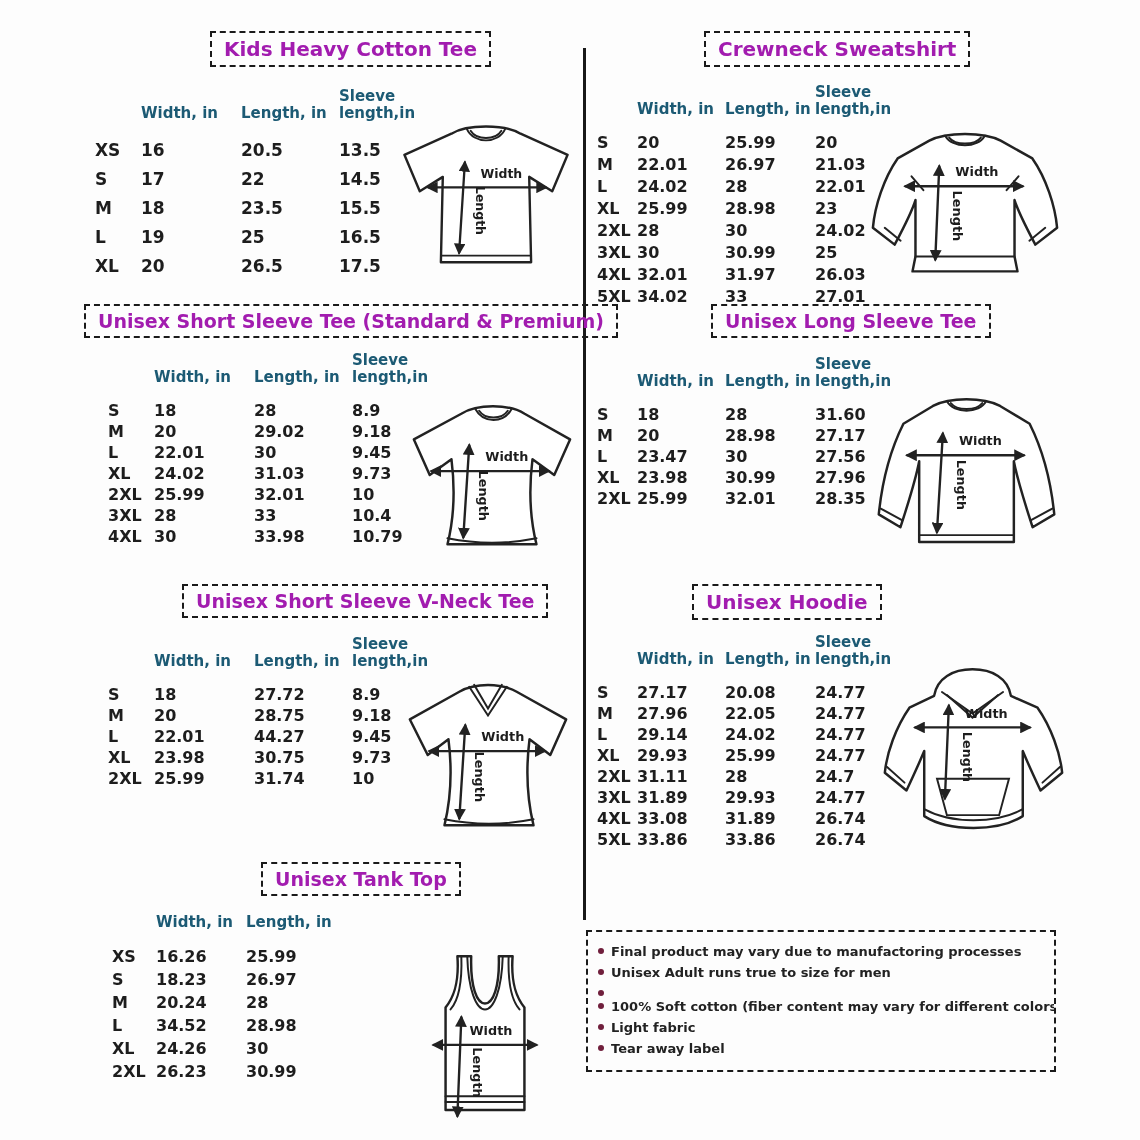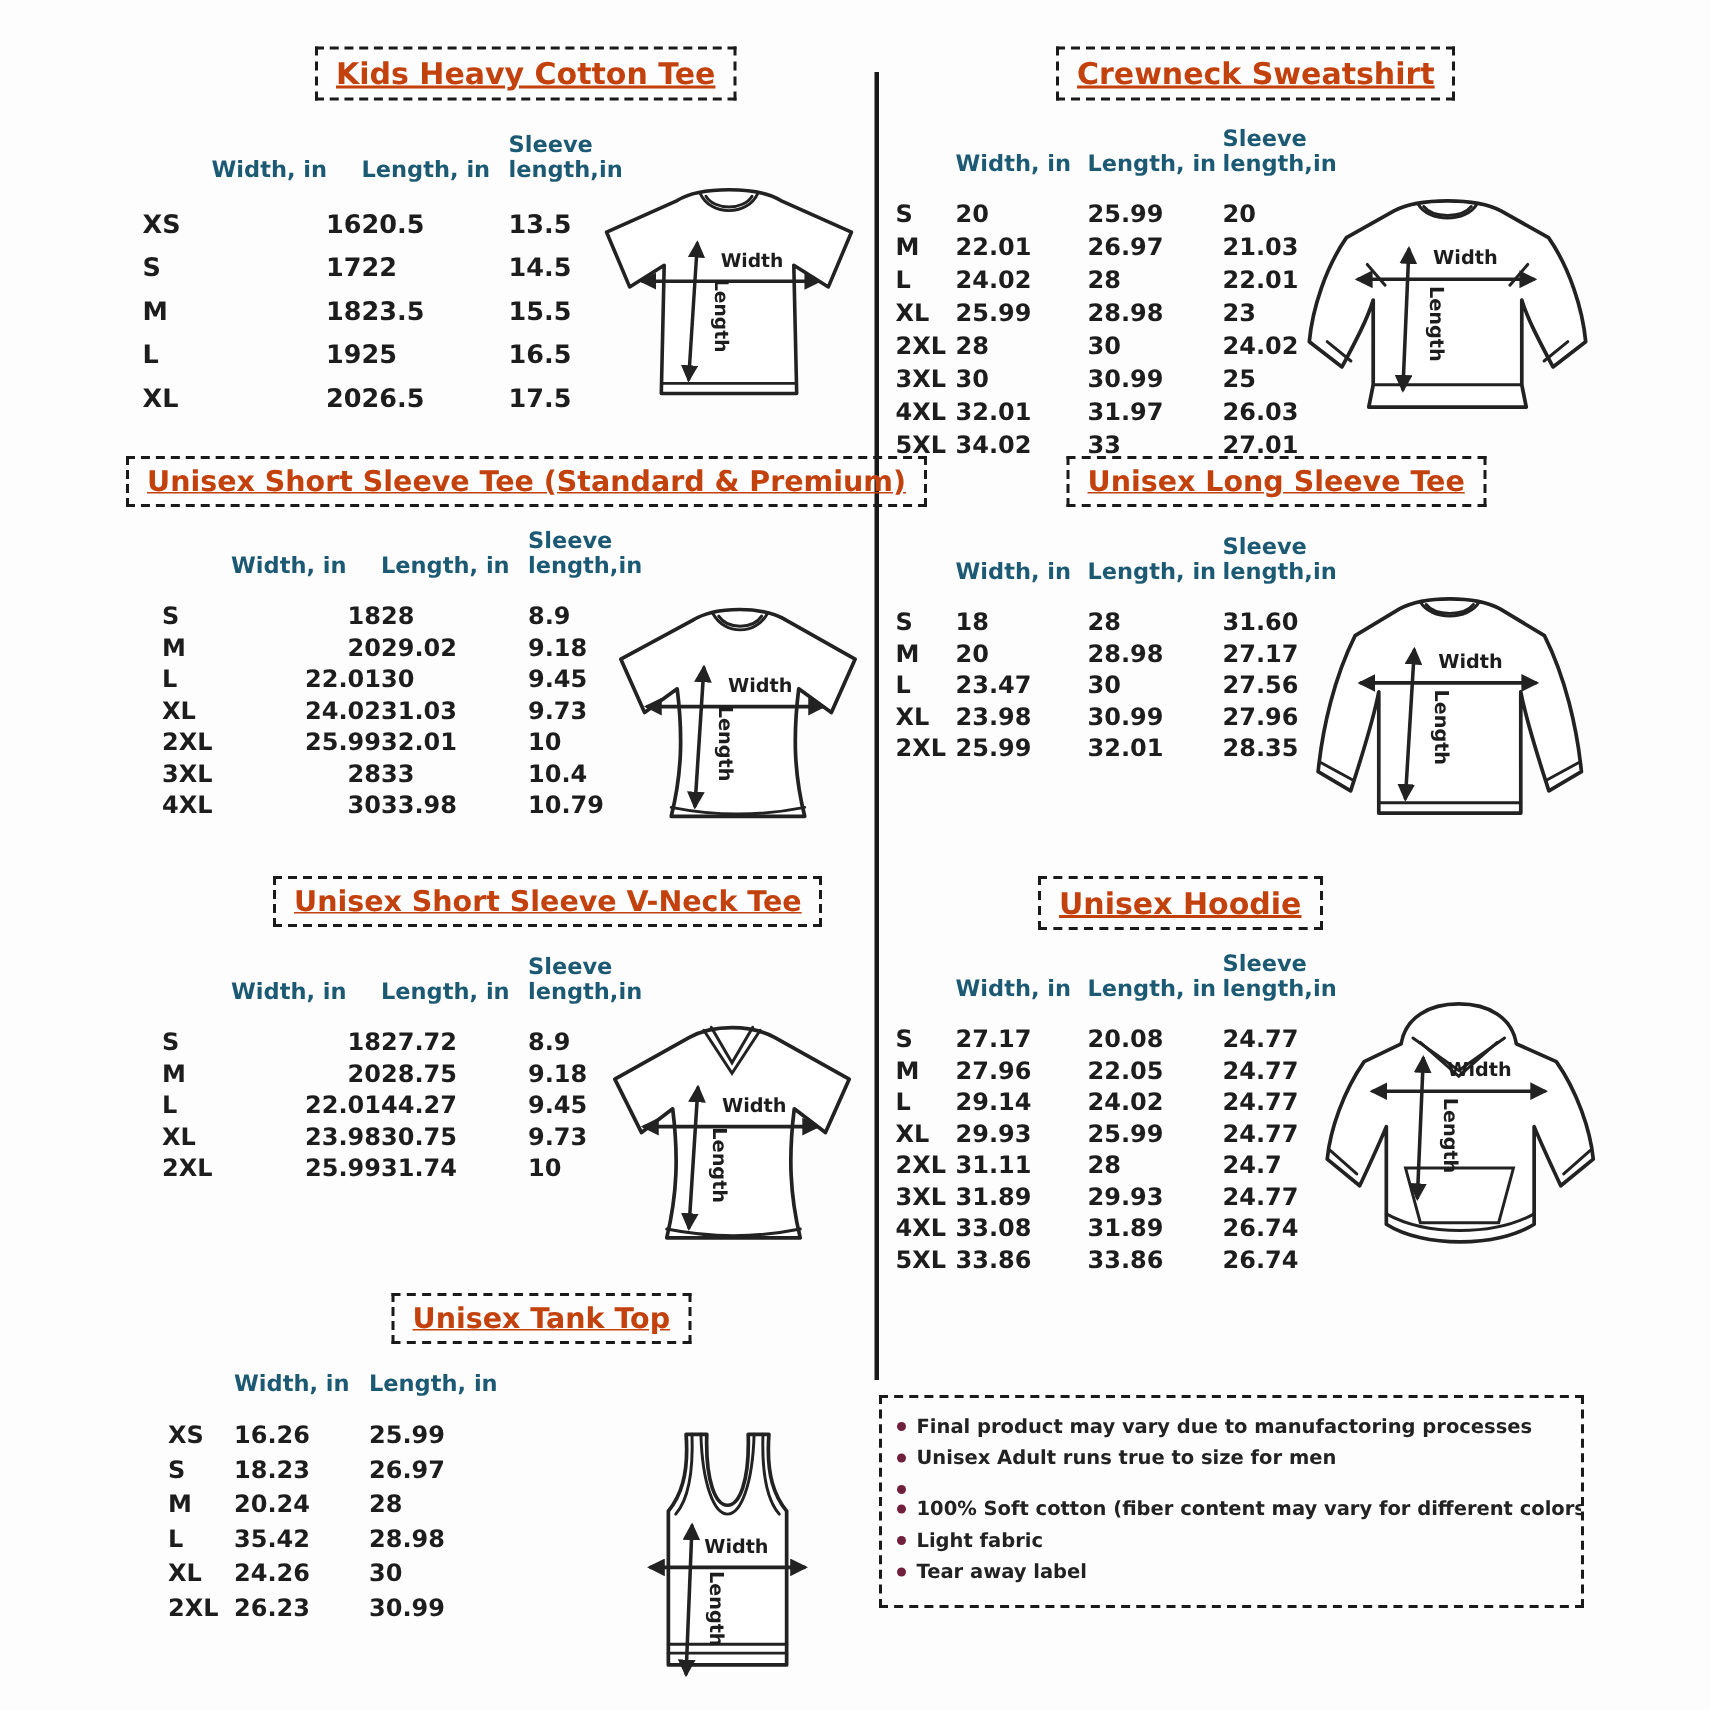--- a/index.html
+++ b/index.html
@@ -3,40 +3,40 @@
 <meta charset="utf-8">
 <style>
   html,body{margin:0;padding:0;}
   body{
     width:1140px;height:1140px;position:relative;background:#fdfdfd;
     font-family:"DejaVu Sans", sans-serif;color:#1d1d1d;overflow:hidden;
   }
   .divider{position:absolute;left:583px;top:48px;width:3px;height:872px;background:#191919;}
   .title-box{
     position:absolute;border:2px dashed #1a1a1a;padding:4px 12px;
-    white-space:nowrap;color:#c2410c;font-weight:bold;background:transparent;text-decoration:underline;
+    white-space:nowrap;color:#a21caf;font-weight:bold;background:transparent;
   }
   .fs20{font-size:20px;}
   .fs19{font-size:19px;}
   .size-table{position:absolute;border-collapse:collapse;table-layout:fixed;}
   .size-table th{
     color:#1c5a74;font-size:15px;font-weight:bold;text-align:left;
     vertical-align:bottom;padding:0 0 14px 0;line-height:17px;white-space:normal;
   }
   .size-table td{
     font-size:16px;font-weight:bold;color:#1d1d1d;padding:0;
     vertical-align:middle;line-height:1;
   }
   .kids td{font-size:17px;}
   .rh29 tbody td{height:29px;}
   .rh22 tbody td{height:22px;}
   .rh21 tbody td{height:21px;}
   .rh23 tbody td{height:23px;}
   
-  .lc0{width:46px;} .lc1{width:100px;text-align:right;} .lc2{width:98px;} .lc3{width:86px;}
+  .lc0{width:46px;} .lc1{width:100px;} .lc2{width:98px;} .lc3{width:86px;}
   
   .rc0{width:40px;} .rc1{width:88px;} .rc2{width:90px;} .rc3{width:84px;}
   
   .tc0{width:44px;} .tc1{width:90px;} .tc2{width:100px;}
   .illus{position:absolute;}
   .illus svg{display:block;width:100%;height:100%;}
   .garment{fill:#ffffff;stroke:#222;stroke-width:2.5;stroke-linejoin:round;stroke-linecap:round;}
   .line{fill:none;stroke:#222;stroke-width:2;stroke-linecap:round;}
   .arrow{stroke:#222;stroke-width:2.4;fill:none;stroke-linecap:round;}
   .svg-label{font-size:13px;font-weight:bold;fill:#1d1d1d;text-anchor:middle;}
@@ -511,21 +511,21 @@
         <td class="tc1">18.23</td>
         <td class="tc2">26.97</td>
       </tr>
       <tr>
         <td class="tc0">M</td>
         <td class="tc1">20.24</td>
         <td class="tc2">28</td>
       </tr>
       <tr>
         <td class="tc0">L</td>
-        <td class="tc1">35.42</td>
+        <td class="tc1">34.52</td>
         <td class="tc2">28.98</td>
       </tr>
       <tr>
         <td class="tc0">XL</td>
         <td class="tc1">24.26</td>
         <td class="tc2">30</td>
       </tr>
       <tr>
         <td class="tc0">2XL</td>
         <td class="tc1">26.23</td>

